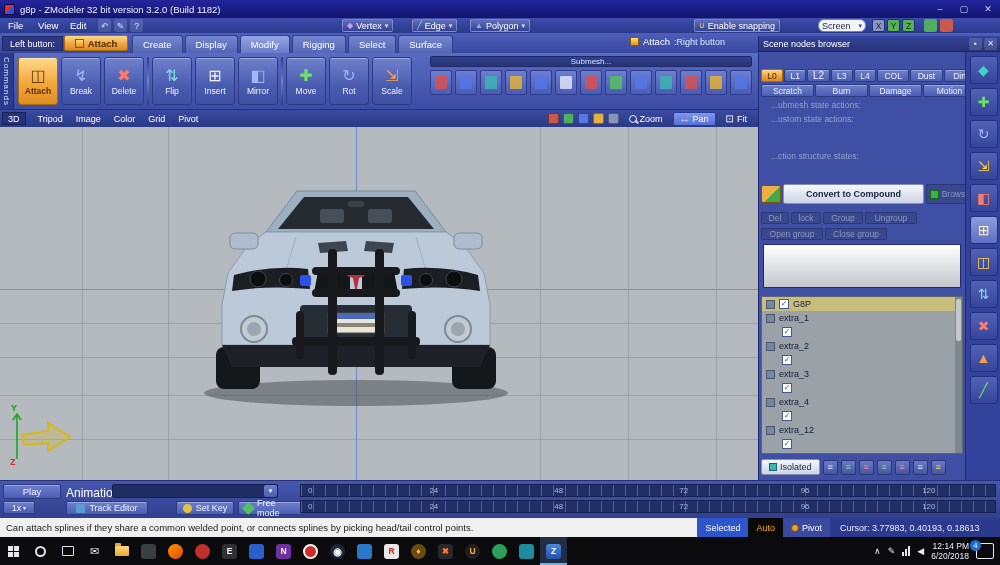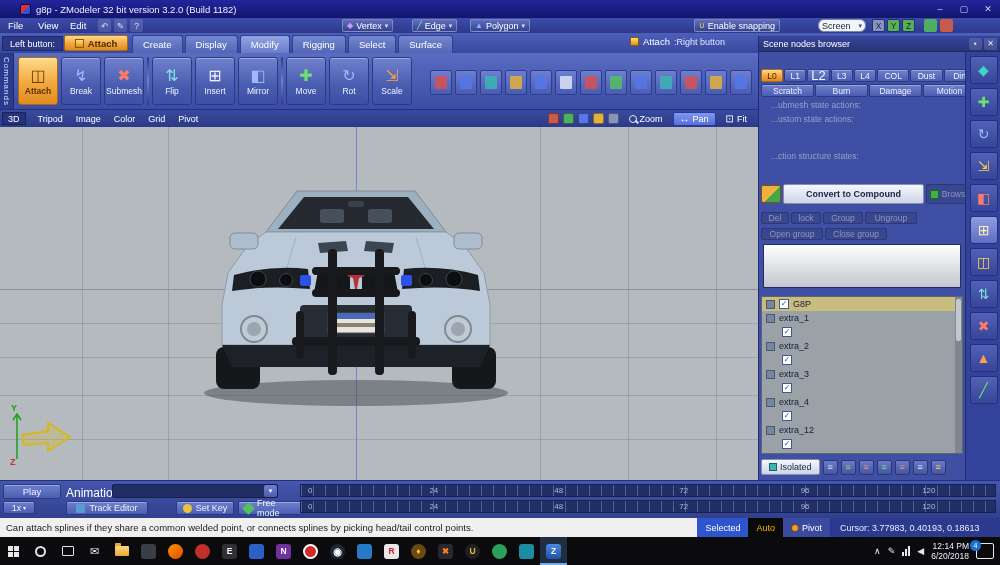--- a/index.html
+++ b/index.html
@@ -3,21 +3,21 @@
 <meta charset="utf-8">
 <style>
   * { margin:0; padding:0; box-sizing:border-box; }
   body { font-family:"Liberation Sans", sans-serif; background:#222; }
   #app { position:relative; width:1000px; height:565px; overflow:hidden;
          background:#3c4ea6; color:#fff; font-size:10px; font-family:"Liberation Sans",sans-serif; }
   .abs { position:absolute; }
 
   
   .titlebar { left:0; top:0; width:1000px; height:18px;
-    background:linear-gradient(#23259c,#13156e); display:flex; align-items:center; padding-left:20px; }
+    background:linear-gradient(#23259c,#13156e); display:flex; align-items:center; padding-left:4px; }
   .tb-logo { width:11px; height:11px; border-radius:2px; margin-right:5px;
     background:linear-gradient(135deg,#e03030 45%,#3050e0 55%); border:1px solid #0a0c40; }
   .tb-title { font-size:9.5px; color:#eef; }
   .win-controls { margin-left:auto; display:flex; }
   .wc { width:24px; height:18px; display:flex; align-items:center; justify-content:center;
         font-size:9px; color:#cdd2ff; }
 
   
   .menubar { left:0; top:18px; width:1000px; height:15px;
     background:linear-gradient(#3c4caa,#2b3a8c); }
@@ -281,21 +281,21 @@
       <div class="tb-btn active">
         <span class="glyph g-d">◫</span>
         <span class="lbl">Attach</span>
       </div>
       <div class="tb-btn">
         <span class="glyph g-b">↯</span>
         <span class="lbl">Break</span>
       </div>
       <div class="tb-btn">
         <span class="glyph g-r">✖</span>
-        <span class="lbl">Submesh</span>
+        <span class="lbl">Delete</span>
       </div>
       <div class="tb-sep"></div>
       <div class="tb-btn">
         <span class="glyph g-c">⇅</span>
         <span class="lbl">Flip</span>
       </div>
       <div class="tb-btn">
         <span class="glyph g-w">⊞</span>
         <span class="lbl">Insert</span>
       </div>
@@ -309,20 +309,23 @@
         <span class="lbl">Move</span>
       </div>
       <div class="tb-btn">
         <span class="glyph g-b">↻</span>
         <span class="lbl">Rot</span>
       </div>
       <div class="tb-btn">
         <span class="glyph g-o">⇲</span>
         <span class="lbl">Scale</span>
       </div>
+    </div>
+    <div class="submesh-hdr">
+      <span>Submesh...</span>
     </div>
     <div class="sm-row">
       <div class="sm-ic c-red"></div>
       <div class="sm-ic c-blue"></div>
       <div class="sm-ic c-teal"></div>
       <div class="sm-ic c-gold"></div>
       <div class="sm-ic c-blue"></div>
       <div class="sm-ic c-wht"></div>
       <div class="sm-ic c-red"></div>
       <div class="sm-ic c-grn"></div>
@@ -442,21 +445,21 @@
         <span class="ph-btn">▪</span>
         <span class="ph-btn">✕</span>
       </div>
     </div>
 
     <div class="panel-body">
 
       <div class="row" style="top:17px;height:13px">
         <span class="btn-orange" style="flex:2;display:flex;align-items:center;justify-content:center;font-size:8.5px">L0</span>
         <span class="btn-blue" style="flex:2;font-size:8.5px">L1</span>
-        <span class="btn-blue" style="flex:2;font-size:13px">L2</span>
+        <span class="btn-blue" style="flex:2;font-size:10px">L2</span>
         <span class="btn-blue" style="flex:2;font-size:8.5px">L3</span>
         <span class="btn-blue" style="flex:2;font-size:8.5px">L4</span>
         <span class="btn-blue" style="flex:3;font-size:8.5px">COL</span>
         <span class="btn-blue" style="flex:3;font-size:8.5px">Dust</span>
         <span class="btn-blue" style="flex:3;font-size:8.5px">Dirt</span>
       </div>
 
       <div class="row" style="top:32px;height:13px">
         <span class="btn-blue" style="flex:1;font-size:8.5px">Scratch</span>
         <span class="btn-blue" style="flex:1;font-size:8.5px">Burn</span>

